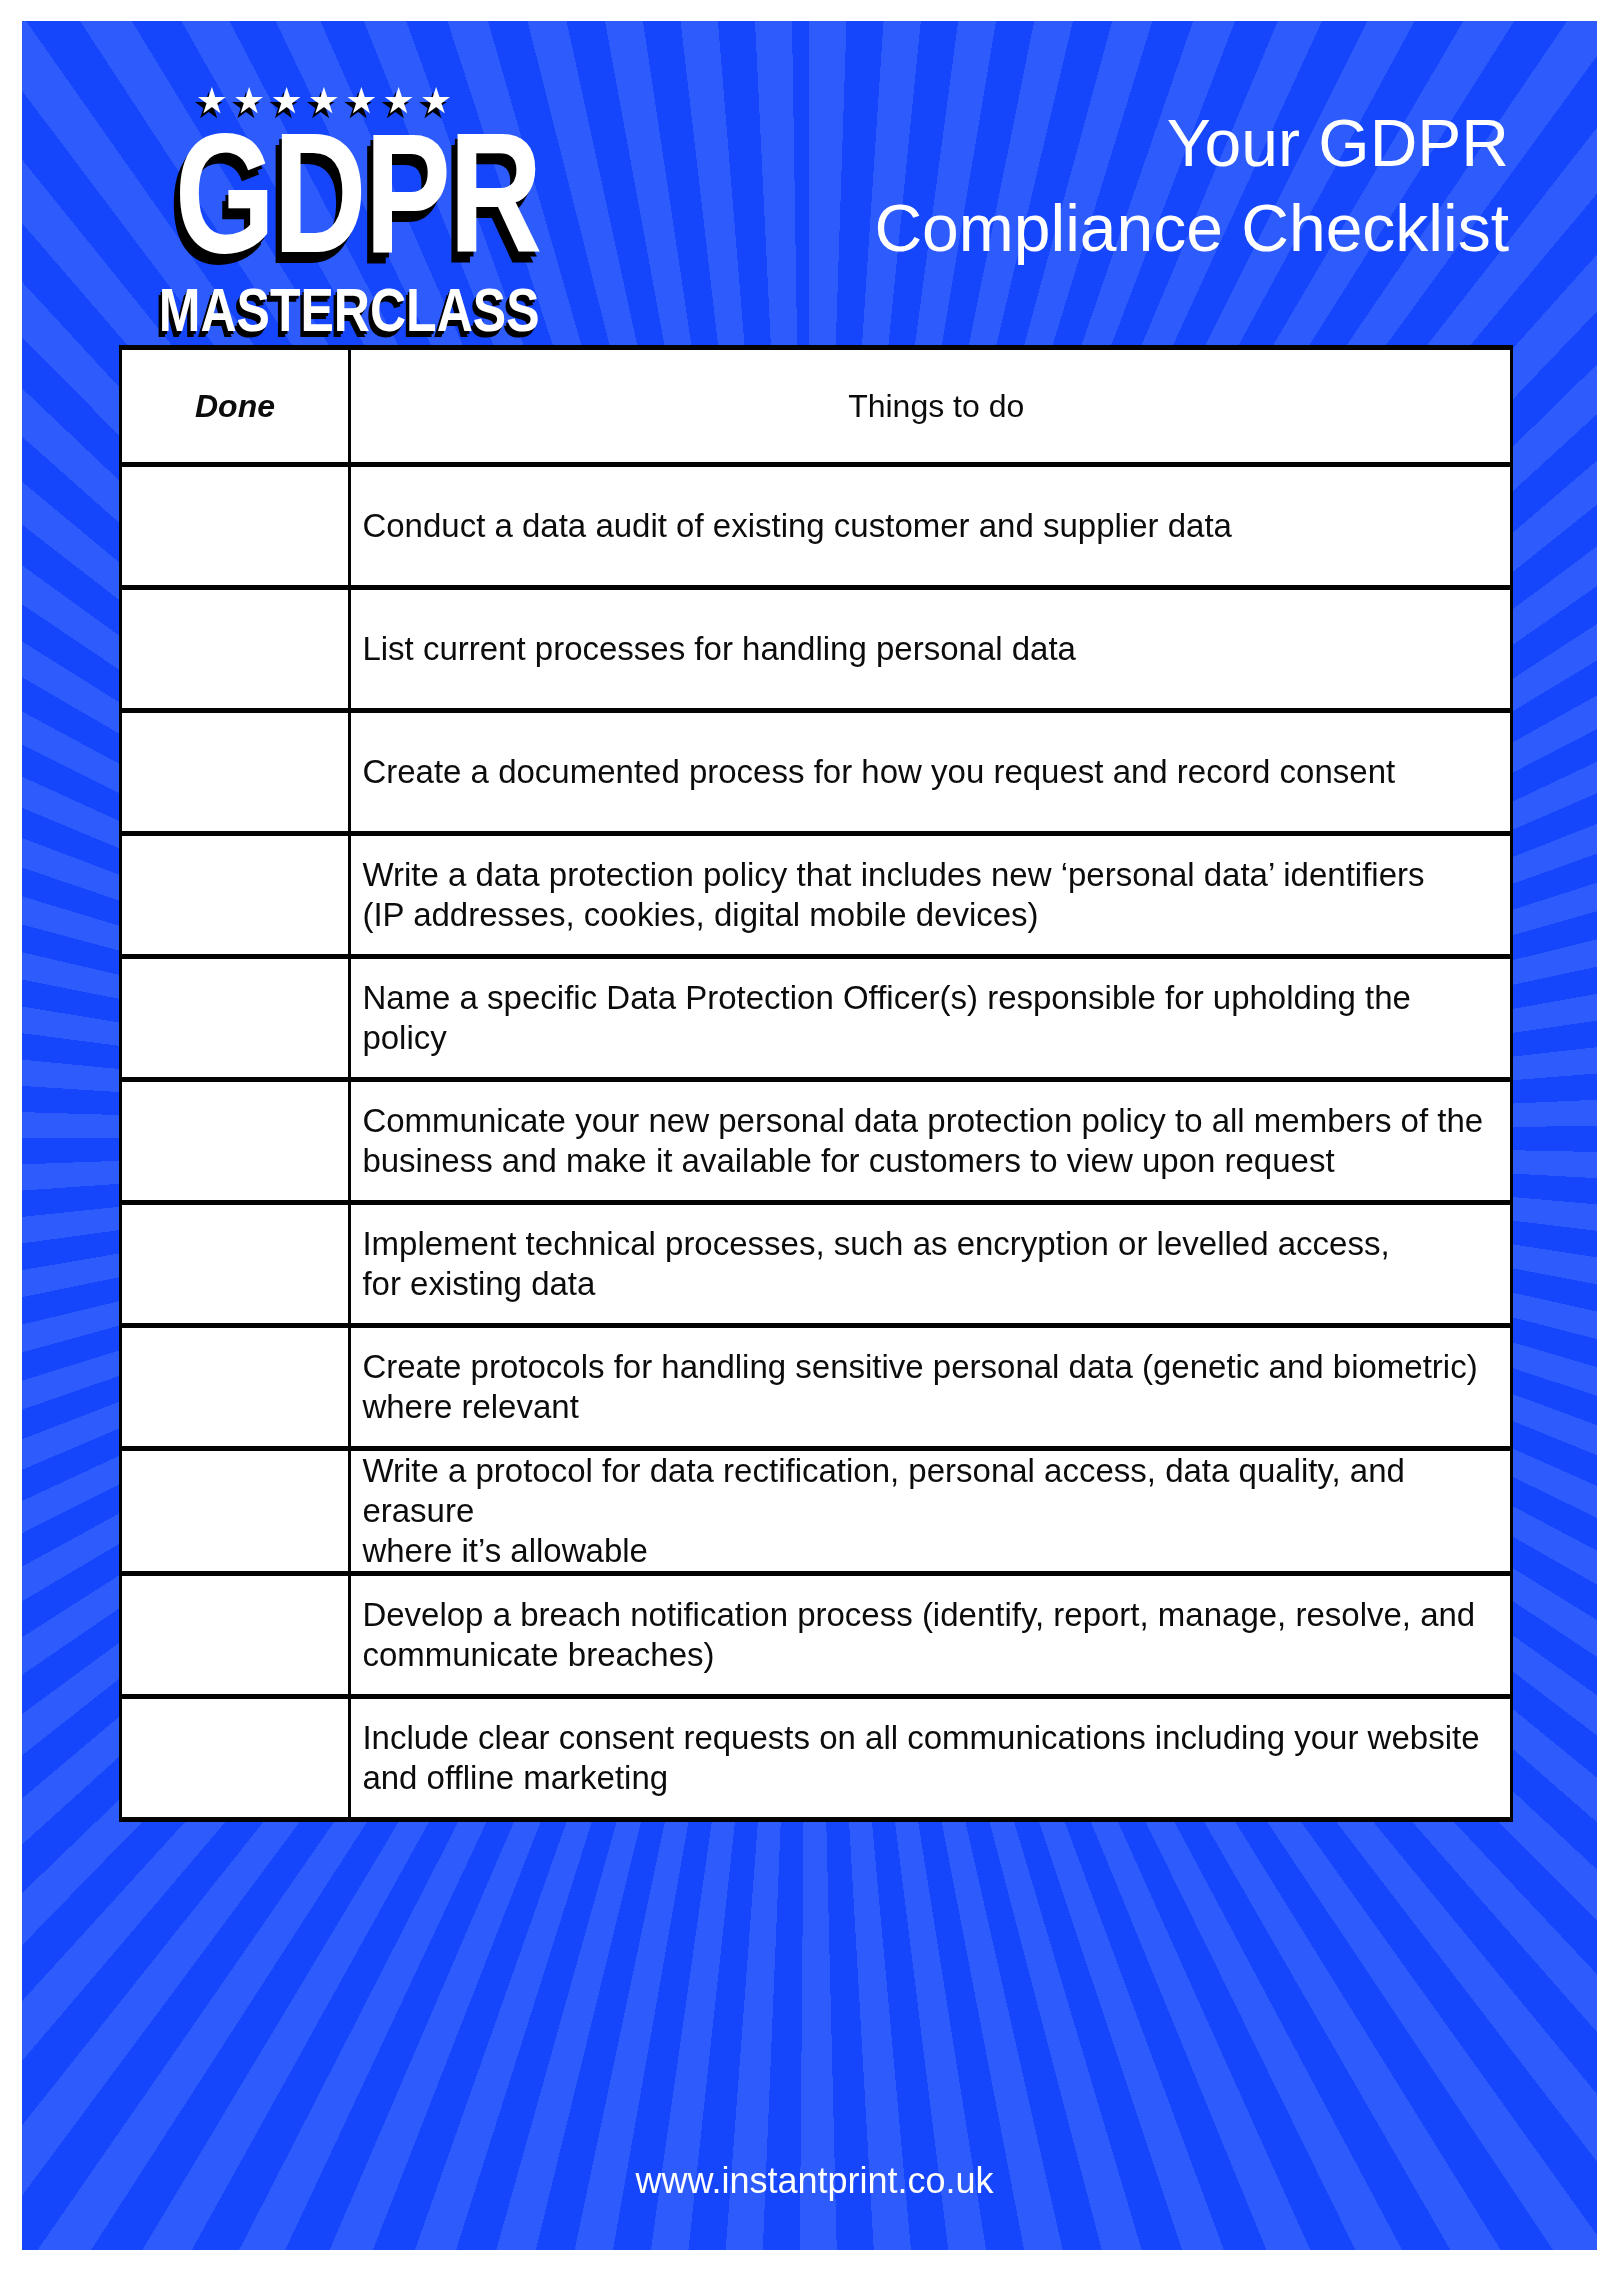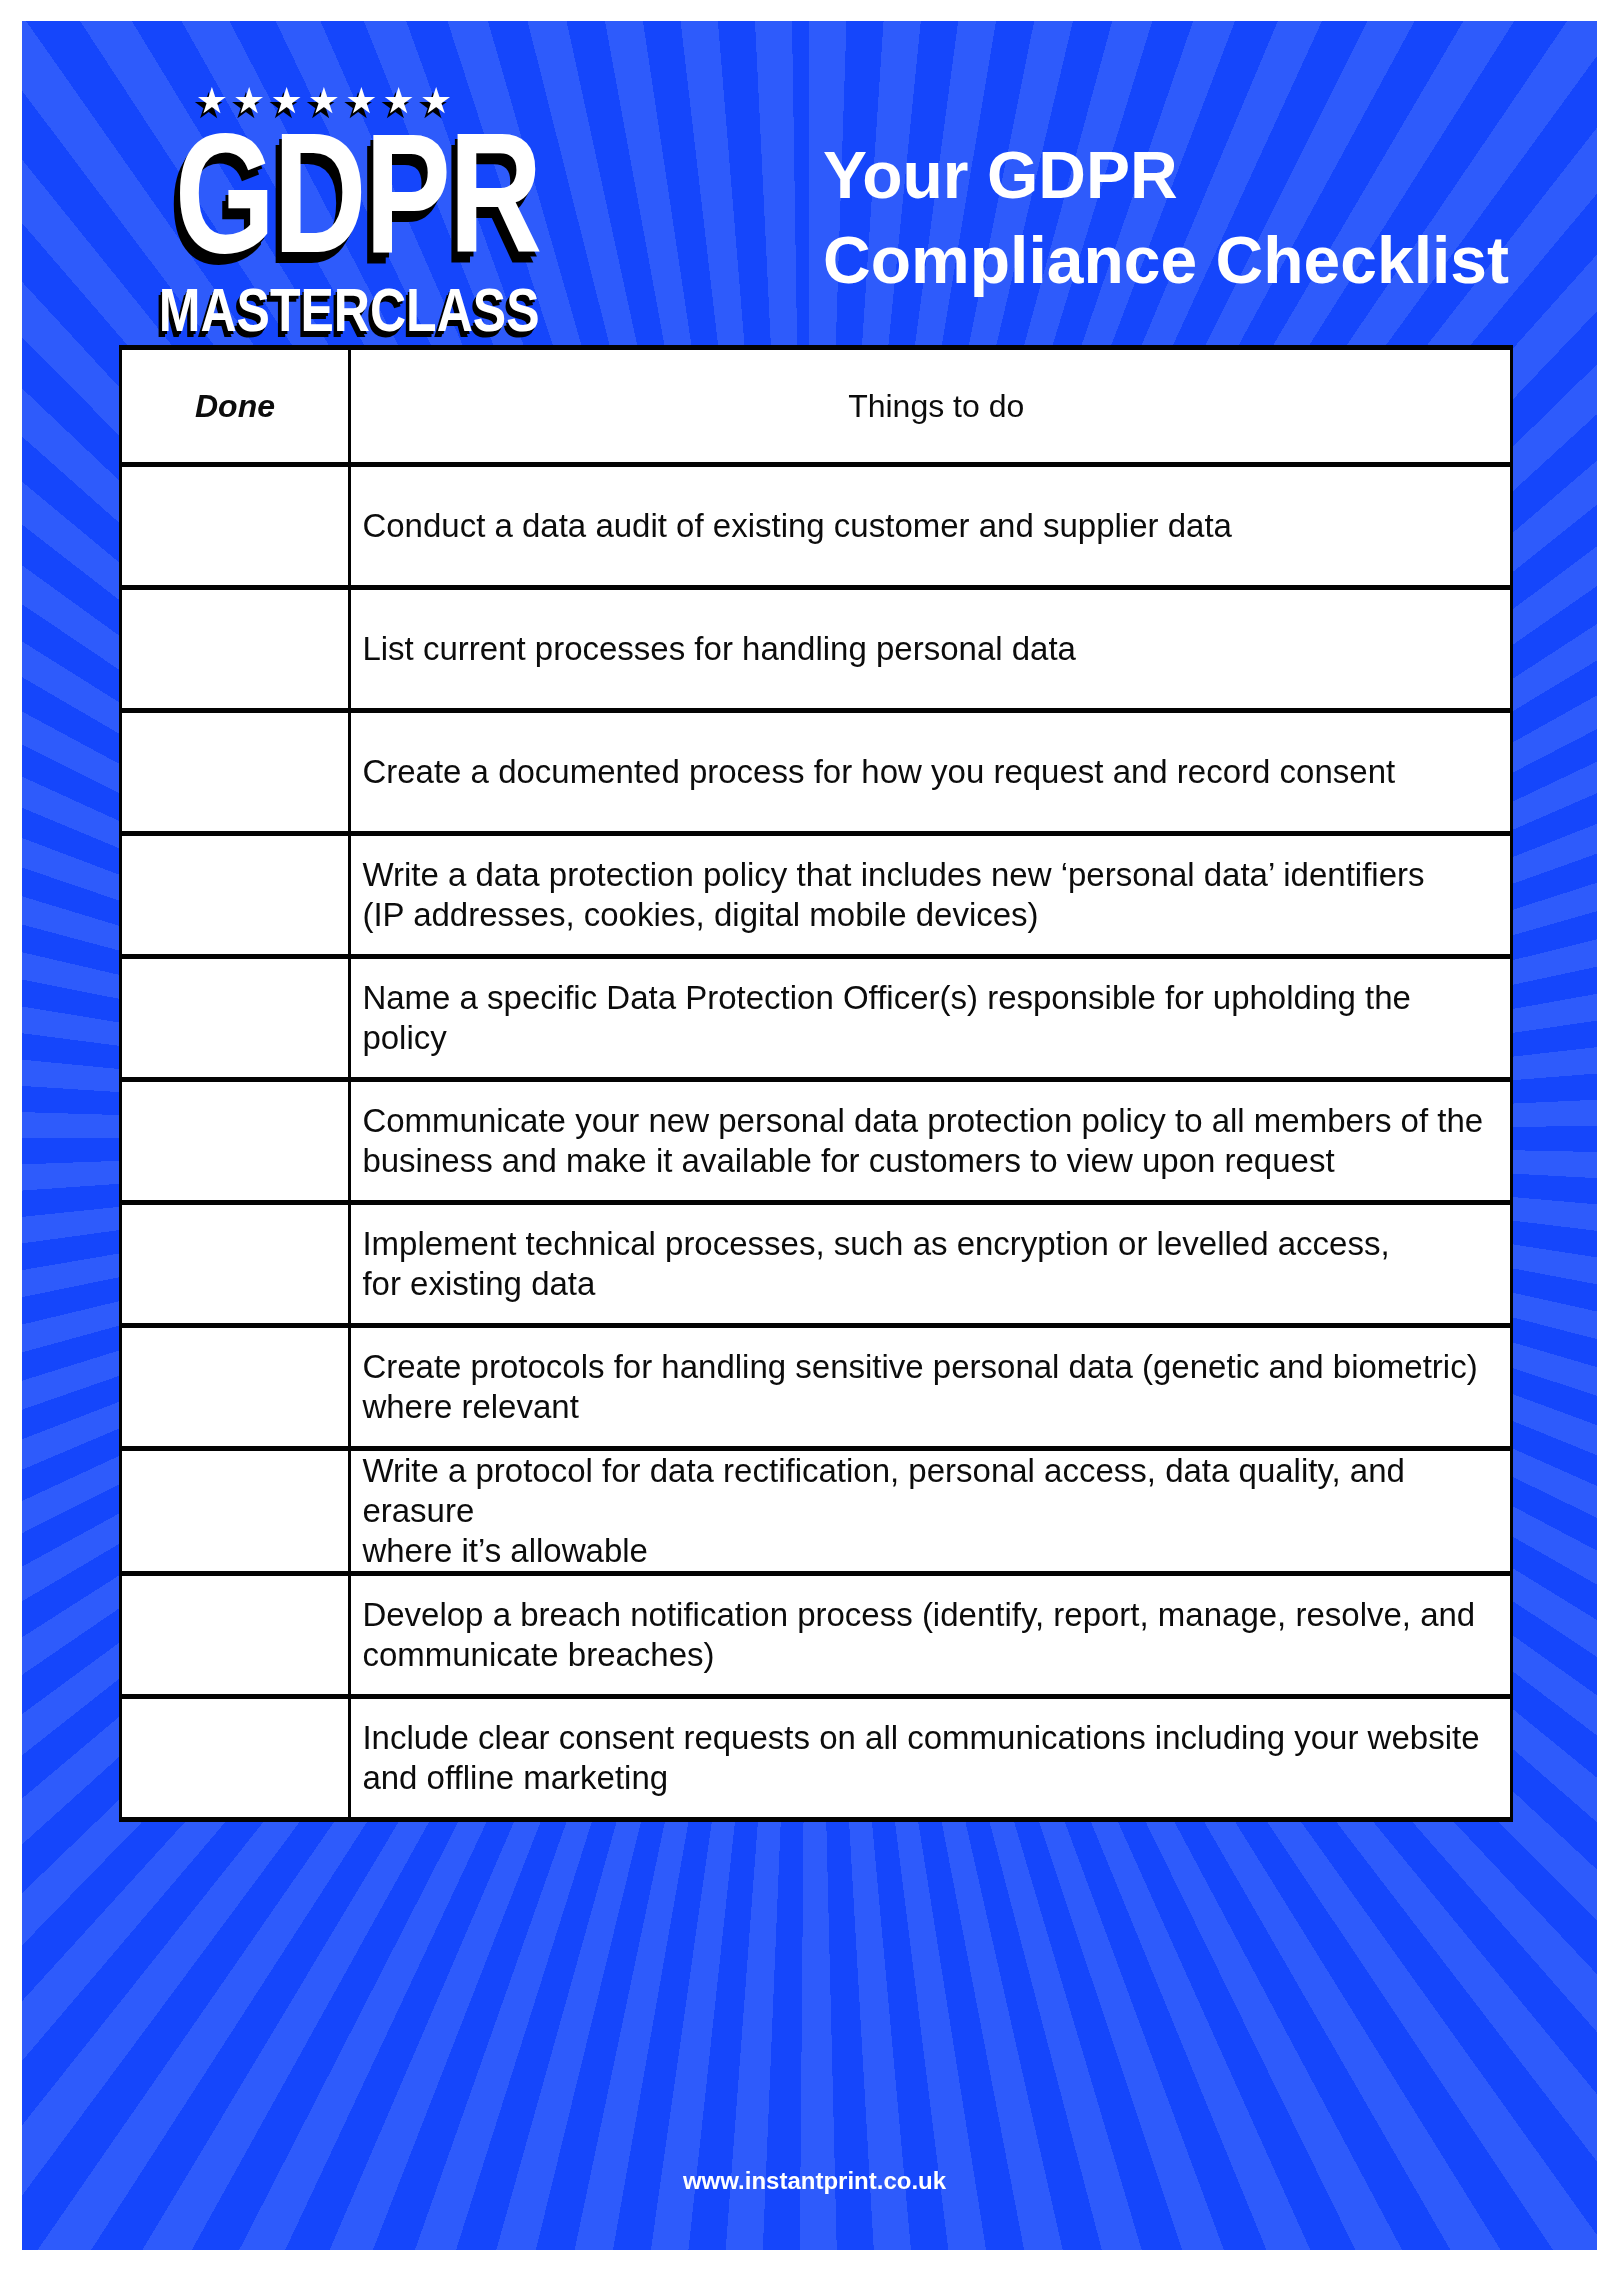--- a/index.html
+++ b/index.html
@@ -69,26 +69,26 @@
     color: #ffffff;
     transform: scaleX(0.82);
     transform-origin: center top;
     text-shadow: -4.4px 5.7px 0 #000000, -1.9px 2.5px 0 #000000;
   }
 
   
   .title {
     position: absolute;
     top: 80px; right: 88px;
-    color: #ffffff;
-    font-weight: bold;
+    text-align: right;
+    color: #ffffff;
+    font-weight: normal;
     font-size: 66px;
     line-height: 85px;
     letter-spacing: 0px;
-    margin-top: 32px;
   }
 
   
   table.checklist {
     position: absolute;
     left: 97px; top: 324px;
     width: 1391px;
     border-collapse: collapse;
     background: #ffffff;
     table-layout: fixed;
@@ -129,22 +129,22 @@
 
   
   .footer {
     position: absolute;
     left: 97px; top: 2139px;
     width: 1391px;
     text-align: center;
   }
   .footer-url {
     color: #ffffff;
-    font-size: 24px;
-    font-weight: bold;
+    font-size: 36px;
+    font-weight: normal;
     line-height: 41px;
     letter-spacing: 0px;
   }
 </style>
 </head>
 <body>
 
 <div class="page">
   <div class="poster">
 

